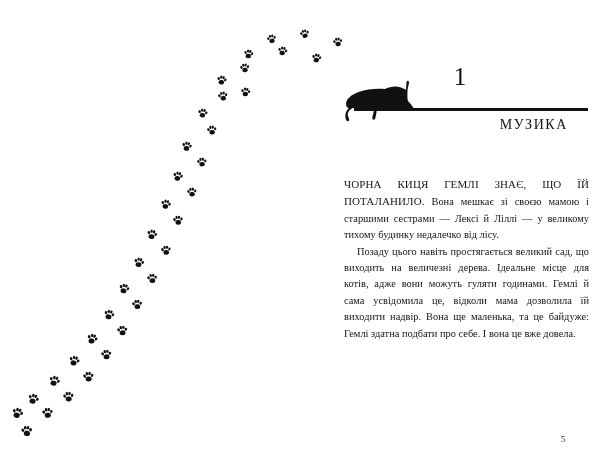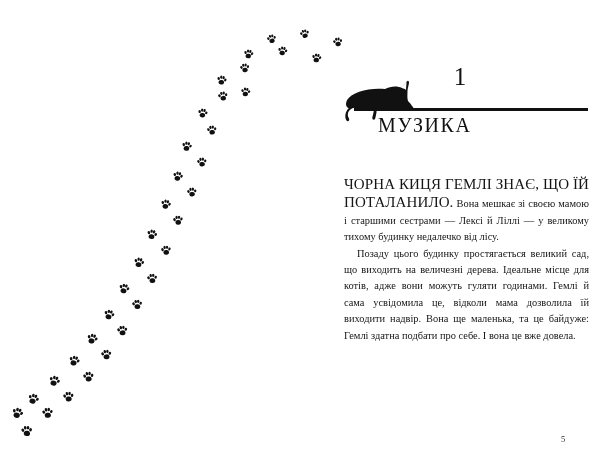--- a/index.html
+++ b/index.html
@@ -70,23 +70,23 @@
     top: 16px;
     width: 74px;
     height: 44px;
   }
   #cat-silhouette svg { display: block; width: 100%; height: 100%; }
   #chapter-title {
     position: absolute;
     left: 34px;
     top: 52px;
     width: 190px;
-    text-align: left;
+    text-align: right;
     font-family: "Liberation Serif", serif;
-    font-size: 20px;
+    font-size: 14px;
     line-height: 22px;
     letter-spacing: 1.6px;
     color: #111111;
   }
 
   
   #body-text {
     position: absolute;
     left: 344px;
     top: 176px;
@@ -98,21 +98,21 @@
     font-size: 10.4px;
     line-height: 16.4px;
     text-align: justify;
     text-justify: inter-word;
     color: #151515;
     hyphens: manual;
   }
   #body-text p.indent { text-indent: 13px; }
   #body-text p.opening .smallcaps {
     font-variant: small-caps;
-    font-size: 15px;
+    font-size: 11px;
     letter-spacing: 0.1px;
   }
 
   
   #folio {
     position: absolute;
     left: 561px;
     top: 434px;
     width: 20px;
     text-align: left;
@@ -510,19 +510,19 @@
 
     <div id="chapter-title">МУЗИКА</div>
   </div>
 
   <div id="body-text">
 
     <p class="opening">
       <span class="smallcaps">ЧОРНА КИЦЯ ГЕМЛІ ЗНАЄ, ЩО ЇЙ ПОТАЛАНИЛО.</span><span> Вона мешкає зі своєю мамою і старшими сестрами — Лексі й Ліллі — у великому тихому будинку недалечко від лісу.</span>
     </p>
 
-    <p class="indent">Позаду цього будинку простягається великий сад, що виходить на величезні дерева. Ідеальне місце для котів, адже вони можуть гуляти годинами. Гемлі й сама усвідомила це, відколи мама дозволила їй виходити надвір. Вона ще маленька, та це байдуже: Гемлі здатна подбати про себе. І вона це вже довела.</p>
+    <p class="indent">Позаду цього навіть простягається великий сад, що виходить на величезні дерева. Ідеальне місце для котів, адже вони можуть гуляти годинами. Гемлі й сама усвідомила це, відколи мама дозволила їй виходити надвір. Вона ще маленька, та це байдуже: Гемлі здатна подбати про себе. І вона це вже довела.</p>
 
   </div>
 
   <div id="folio">5</div>
 
 </div>
 
 </body></html>

